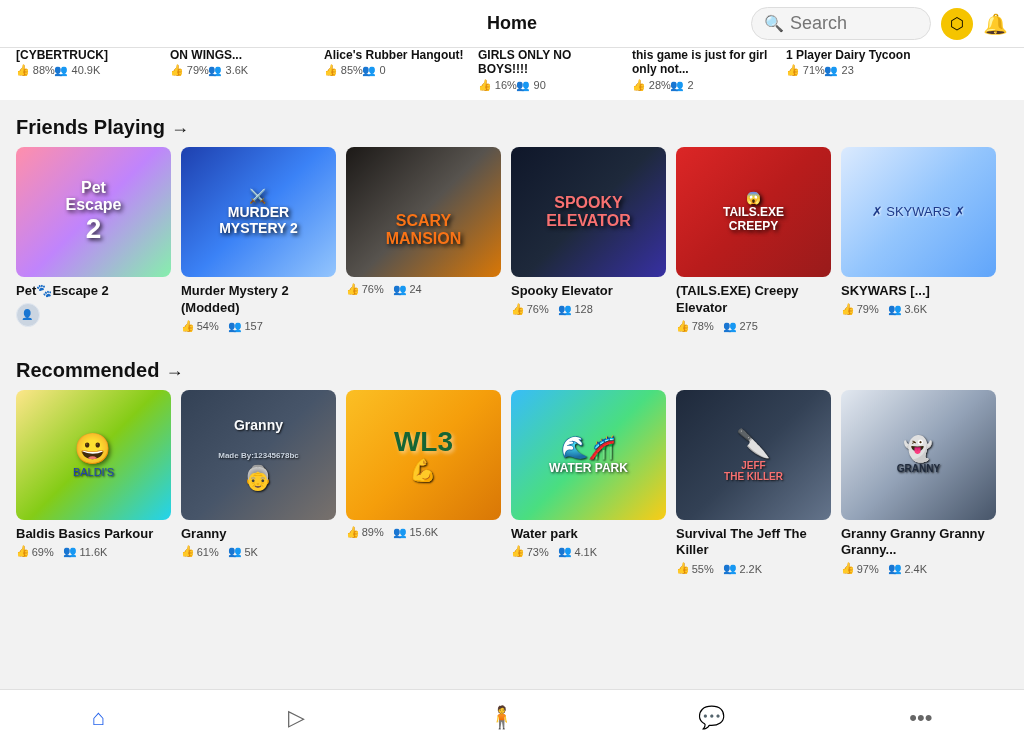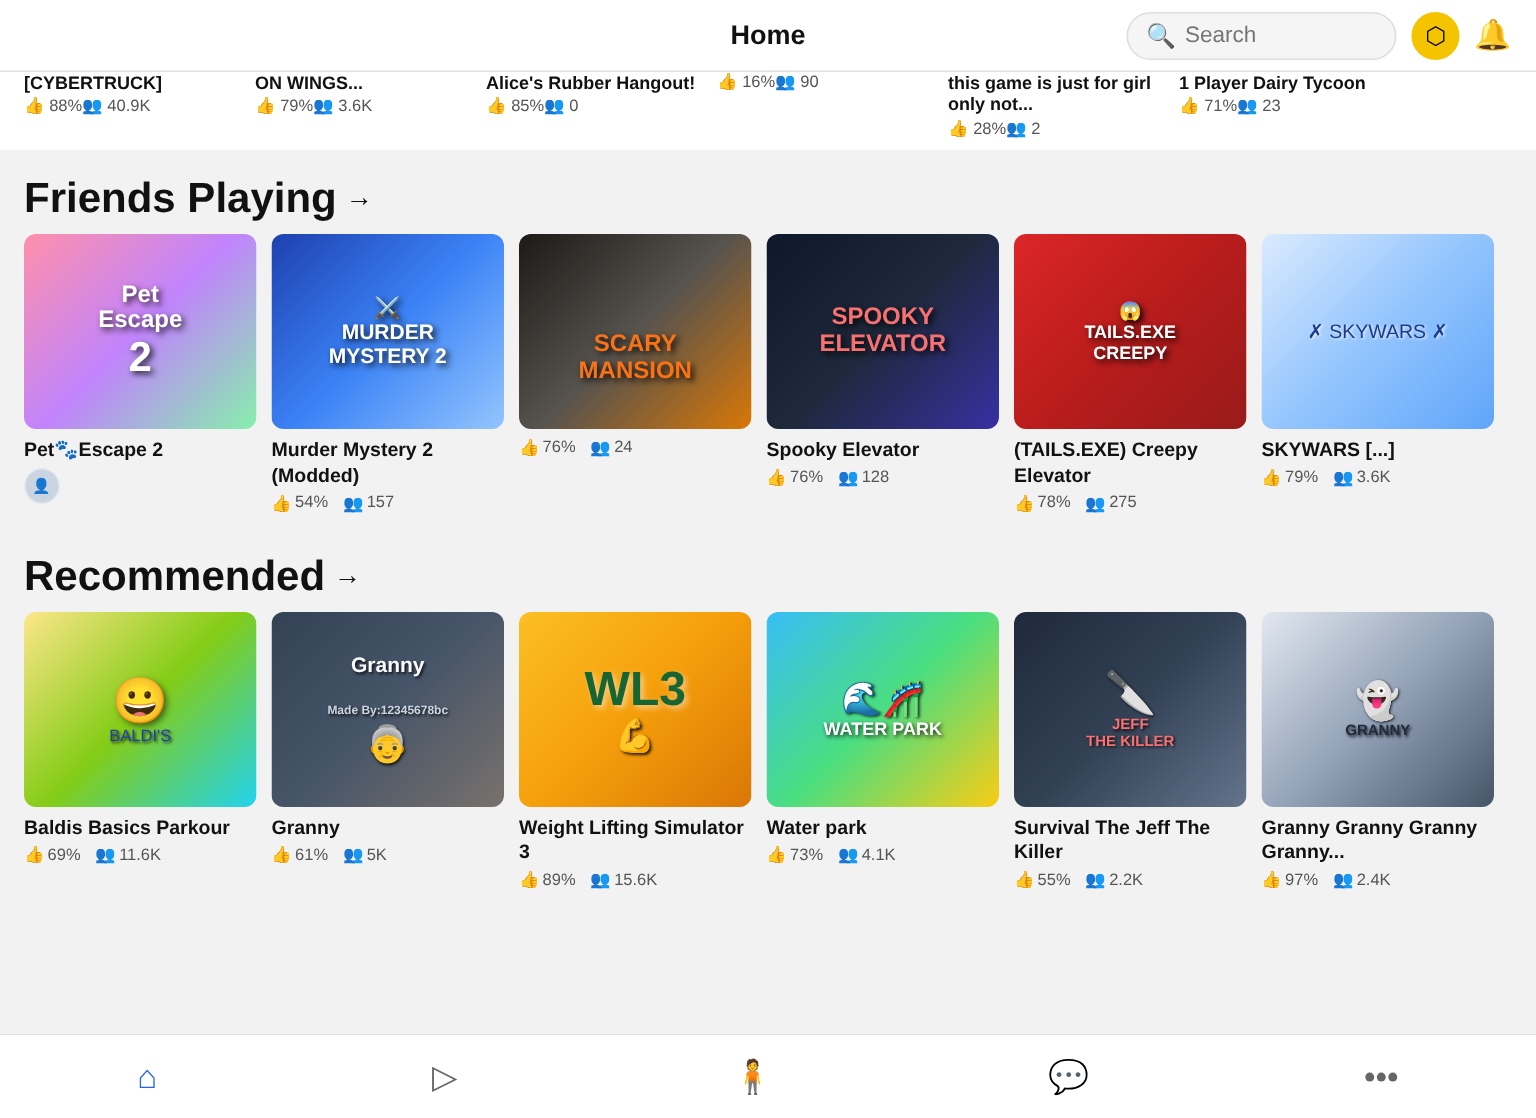--- a/index.html
+++ b/index.html
@@ -41,21 +41,21 @@
       border: 1px solid #ddd;
       border-radius: 20px;
       padding: 5px 12px;
       gap: 6px;
       width: 180px;
     }
     .search-bar input {
       border: none;
       background: transparent;
       outline: none;
-      font-size: 15px;
+      font-size: 18px;
       color: #555;
       width: 100%;
     }
     .header-icon {
       width: 32px;
       height: 32px;
       border-radius: 50%;
       background: #f5c400;
       display: flex;
       align-items: center;
@@ -81,21 +81,21 @@
     }
 
     
     .section-header {
       padding: 16px 16px 8px 16px;
       display: flex;
       align-items: center;
       gap: 6px;
     }
     .section-title {
-      font-size: 28px;
+      font-size: 20px;
       font-weight: 700;
       color: #111;
     }
     .section-arrow {
       font-size: 18px;
       color: #111;
       font-weight: 400;
     }
 
     
@@ -279,20 +279,21 @@
       </div>
     </div>
     <div class="top-game-item">
       <div class="top-game-title">Alice's Rubber Hangout!</div>
       <div class="top-game-stats">
         <span>👍 <span>85%</span></span>
         <span>👥 <span>0</span></span>
       </div>
     </div>
     <div class="top-game-item">
+      <div class="top-game-title">GIRLS ONLY NO BOYS!!!!</div>
       <div class="top-game-stats">
         <span>👍 <span>16%</span></span>
         <span>👥 <span>90</span></span>
       </div>
     </div>
     <div class="top-game-item">
       <div class="top-game-title">this game is just for girl only not...</div>
       <div class="top-game-stats">
         <span>👍 <span>28%</span></span>
         <span>👥 <span>2</span></span>
@@ -444,26 +445,25 @@
         <div class="game-meta">
           <span class="stat">👍 <span>61%</span></span>
           <span class="stat">👥 <span>5K</span></span>
         </div>
       </div>
 
       <div class="game-card">
         <div class="game-thumb">
           <div class="game-thumb-inner bg-weight-lifting">
             <div style="text-align:center;">
-              <div style="font-size:32px; font-weight:900; color:#166534; text-shadow:2px 2px 4px rgba(255,255,255,0.5);">WL3</div>
+              <div style="font-size:28px; font-weight:900; color:#166534; text-shadow:2px 2px 4px rgba(255,255,255,0.5);">WL3</div>
               <div style="font-size:22px;">💪</div>
             </div>
           </div>
         </div>
-        <div class="game-name">Weight Lifting Simulator 3</div>
         <div class="game-meta">
           <span class="stat">👍 <span>89%</span></span>
           <span class="stat">👥 <span>15.6K</span></span>
         </div>
       </div>
 
       <div class="game-card">
         <div class="game-thumb">
           <div class="game-thumb-inner bg-water-park">
             <div style="text-align:center;">

